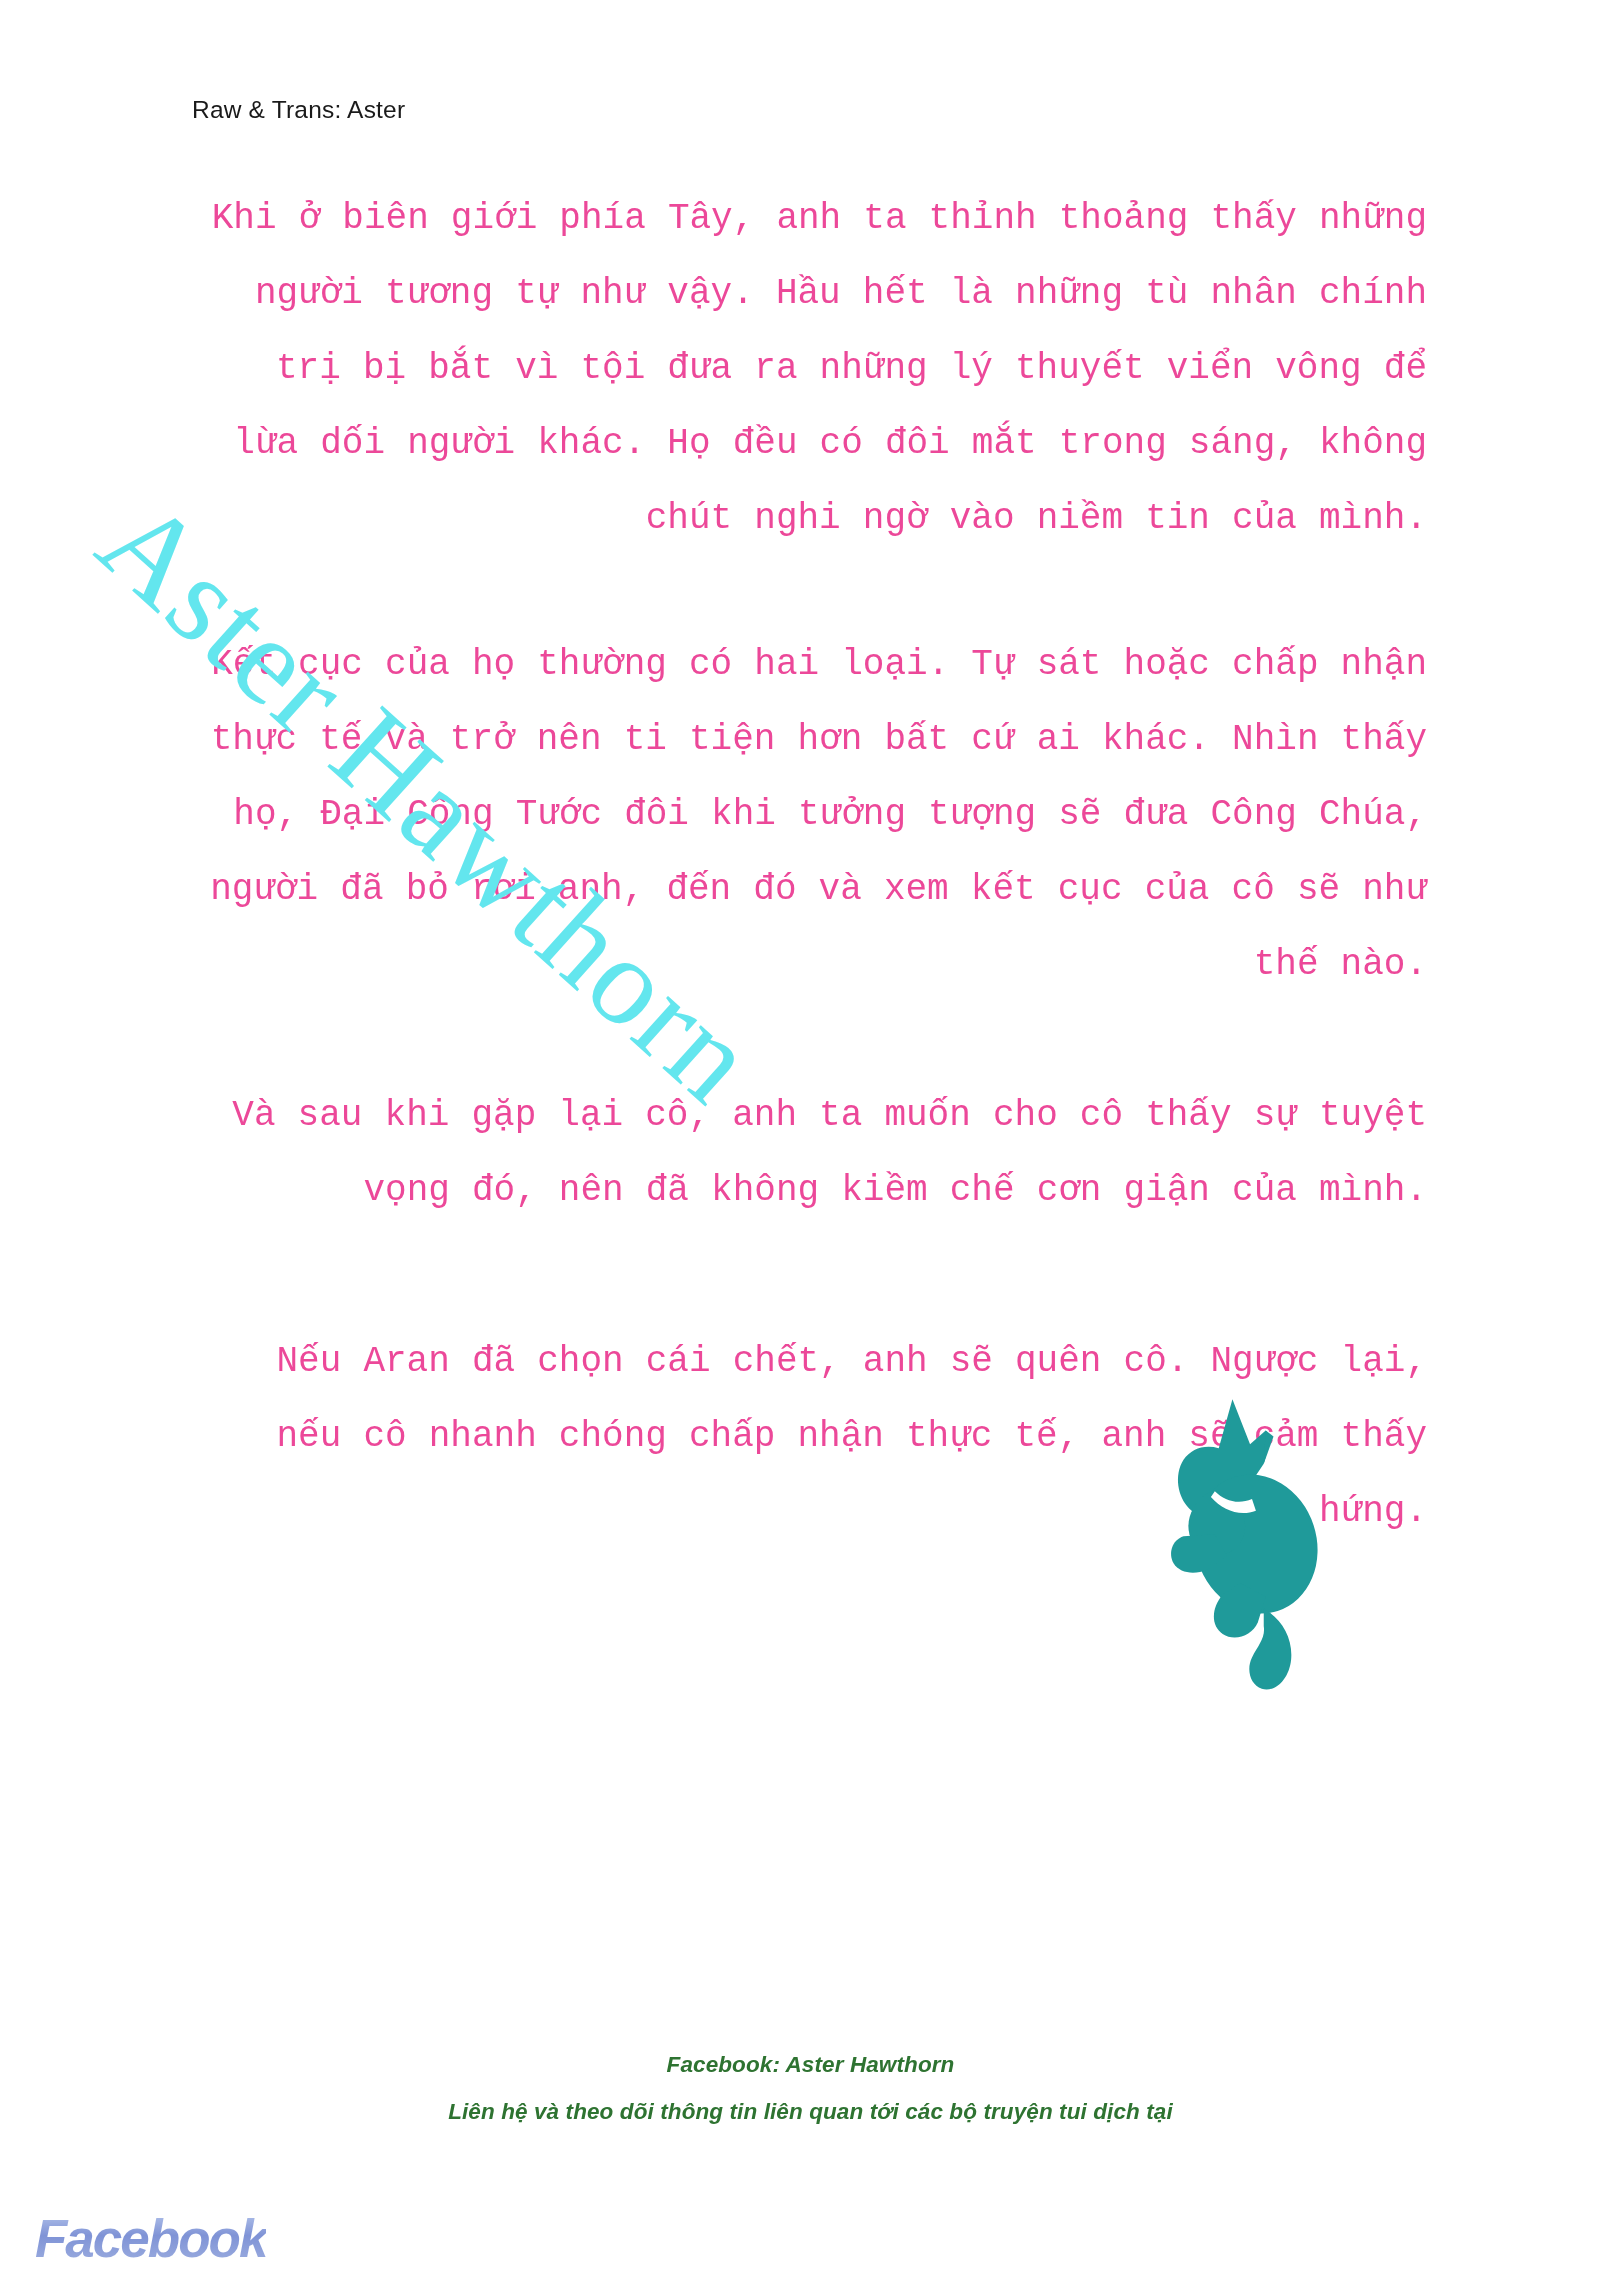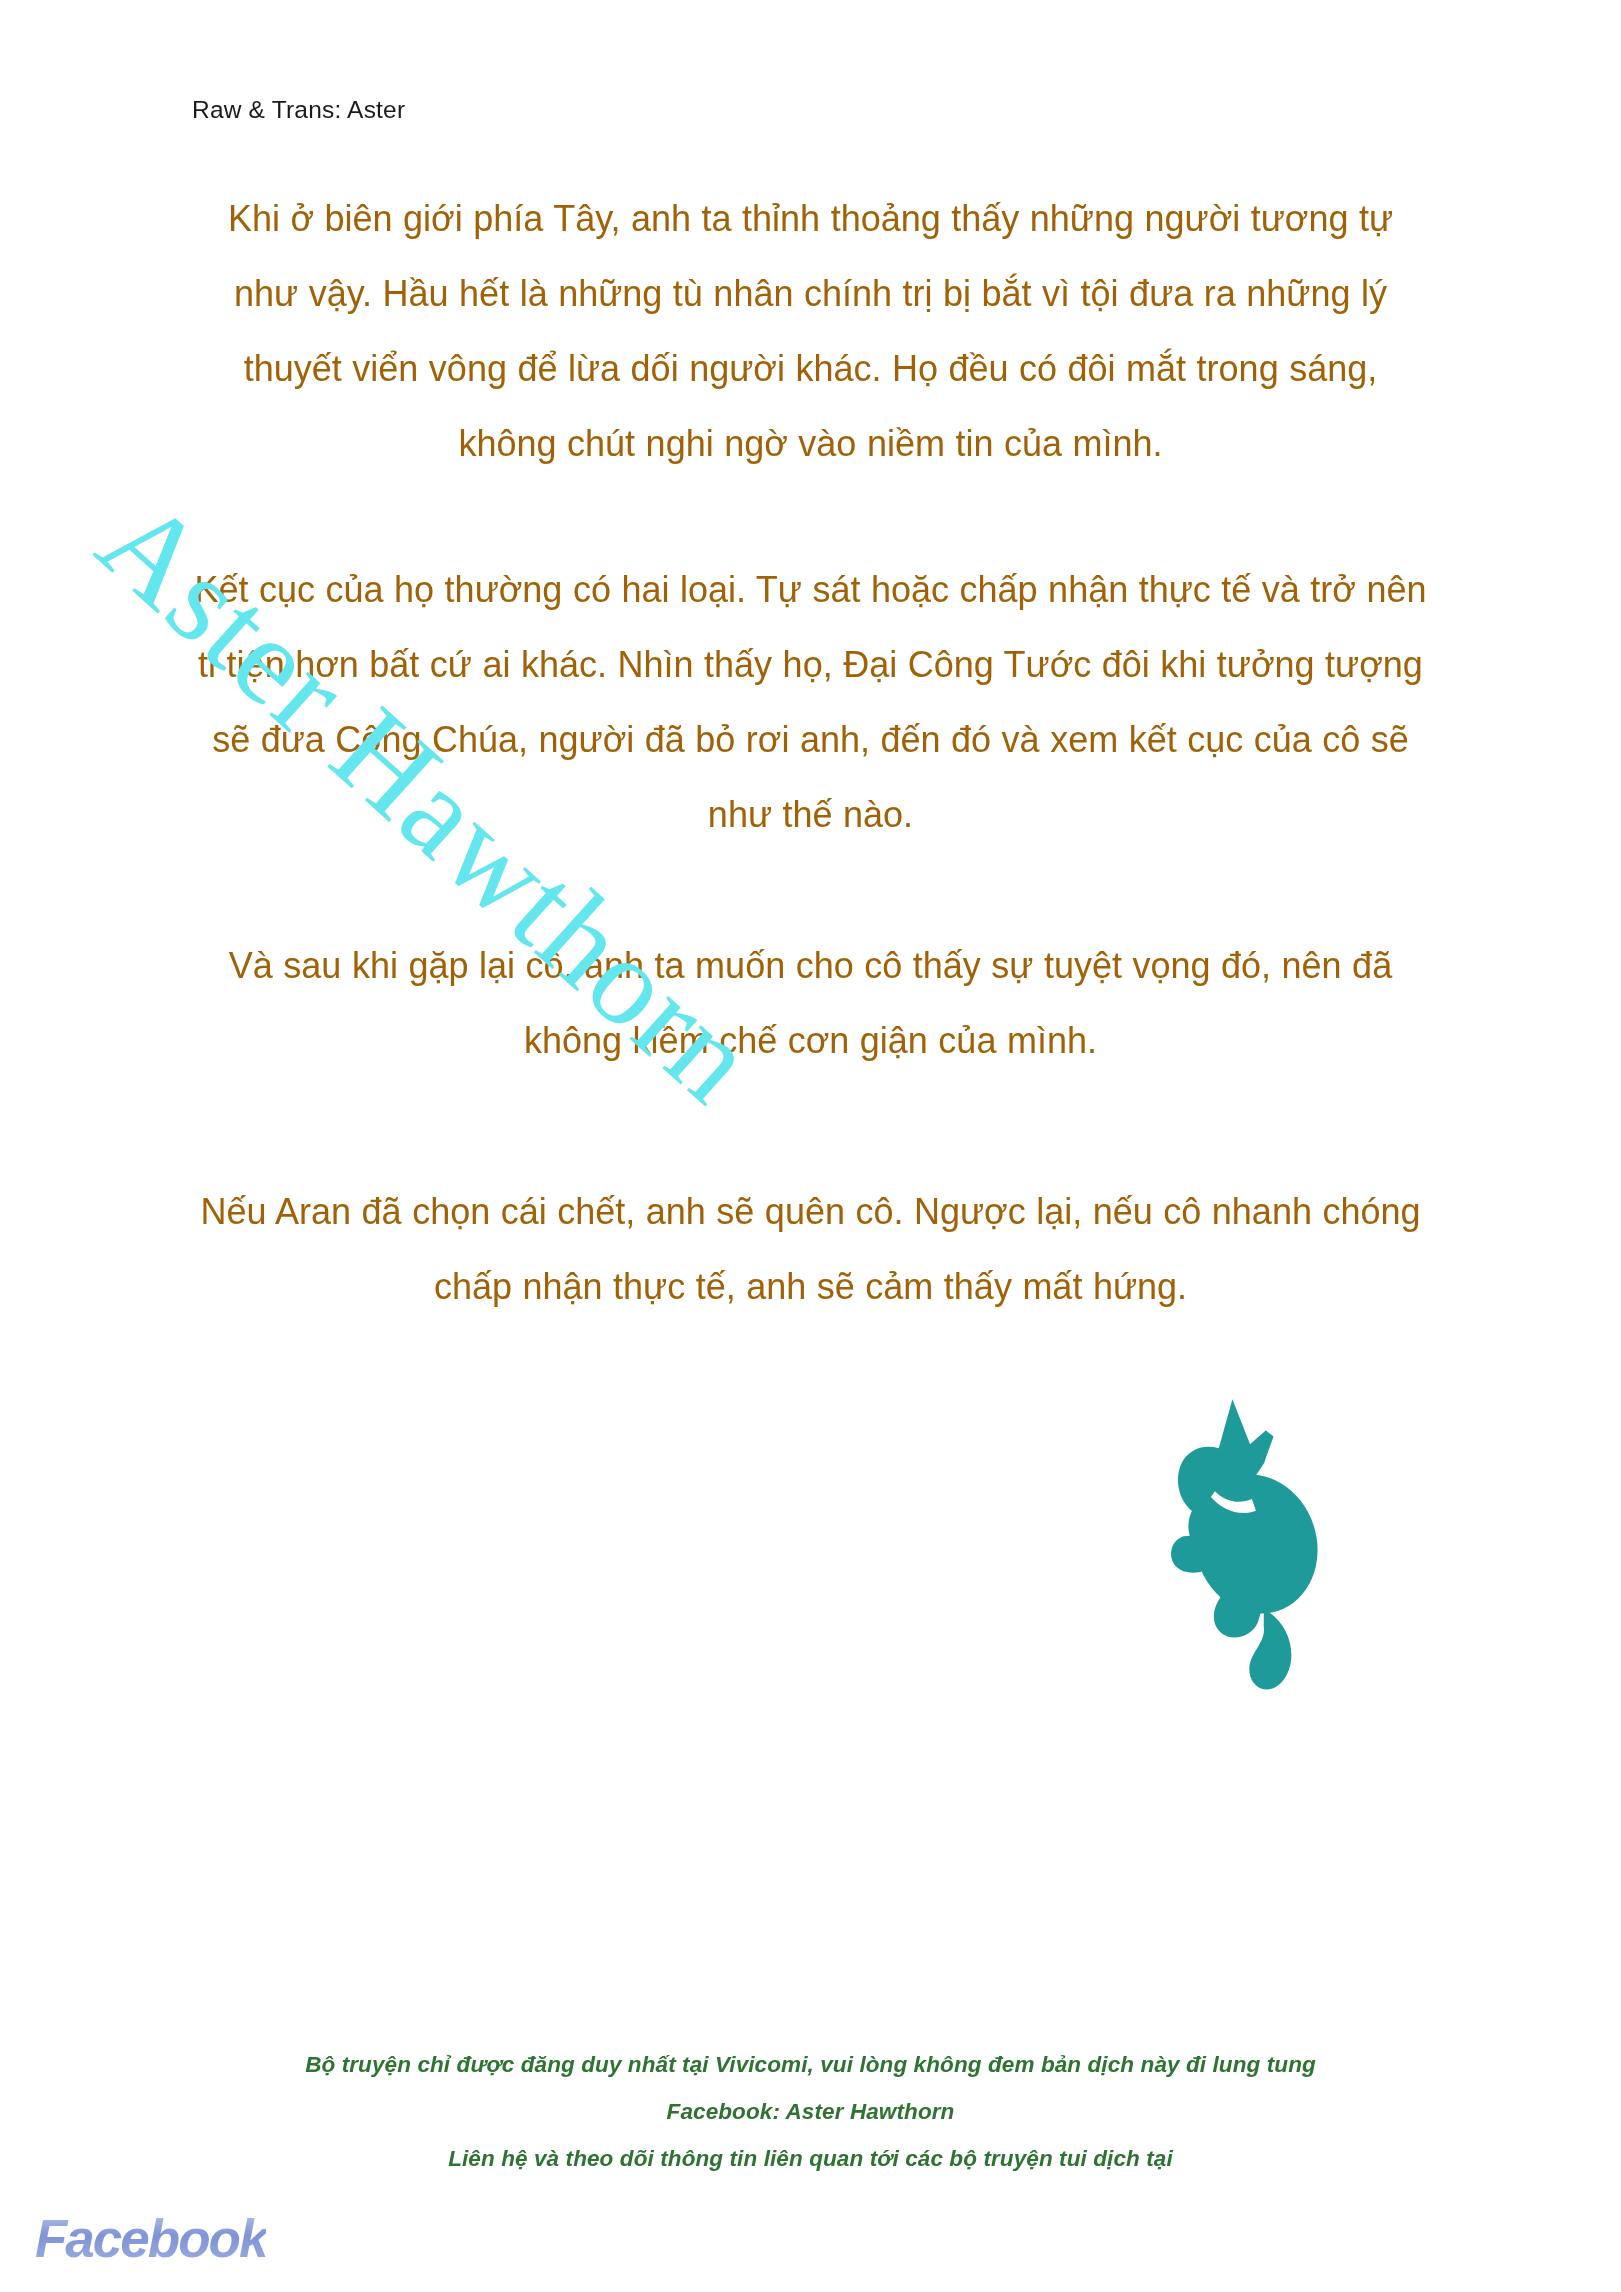--- a/index.html
+++ b/index.html
@@ -33,26 +33,26 @@
 
   
   .body-block {
     position: absolute;
     left: 194px;
     top: 181px;
     width: 1233px;
   }
 
   .para {
-    font-family: Liberation Sans, sans-serif;
+    font-family: Liberation Mono, monospace;
     font-size: 36px;
     line-height: 75px;
-    color: #a16207;
+    color: #ec4899;
     margin: 0;
-    text-align: center;
+    text-align: right;
     word-spacing: 0.5px;
   }
 
   .para-gap-1 { margin-bottom: 71px; }
   .para-gap-2 { margin-bottom: 76px; }
   .para-gap-3 { margin-bottom: 96px; }
   .para-gap-4 { margin-bottom: 94px; }
 
   
   .watermark {
@@ -169,21 +169,20 @@
 
         <path d="M150 226 C168 236 180 256 178 278 C176 298 162 312 148 308
                  C136 304 132 288 138 276 C144 264 152 256 150 244 Z"></path>
       </g>
 
       <path d="M96 112 C108 126 126 132 142 126 L138 114 C124 120 110 116 100 106 Z" fill="#ffffff"></path>
     </svg>
   </div>
 
   <div class="footer-credit">
-    <div class="footer-line">Bộ truyện chỉ được đăng duy nhất tại Vivicomi, vui lòng không đem bản dịch này đi lung tung</div>
     <div class="footer-line">Facebook: Aster Hawthorn</div>
     <div class="footer-line">Liên hệ và theo dõi thông tin liên quan tới các bộ truyện tui dịch tại</div>
   </div>
 
   <div class="brand-logo">
     <span class="brand-logo-text">Facebook</span>
   </div>
 
 </div>
 

